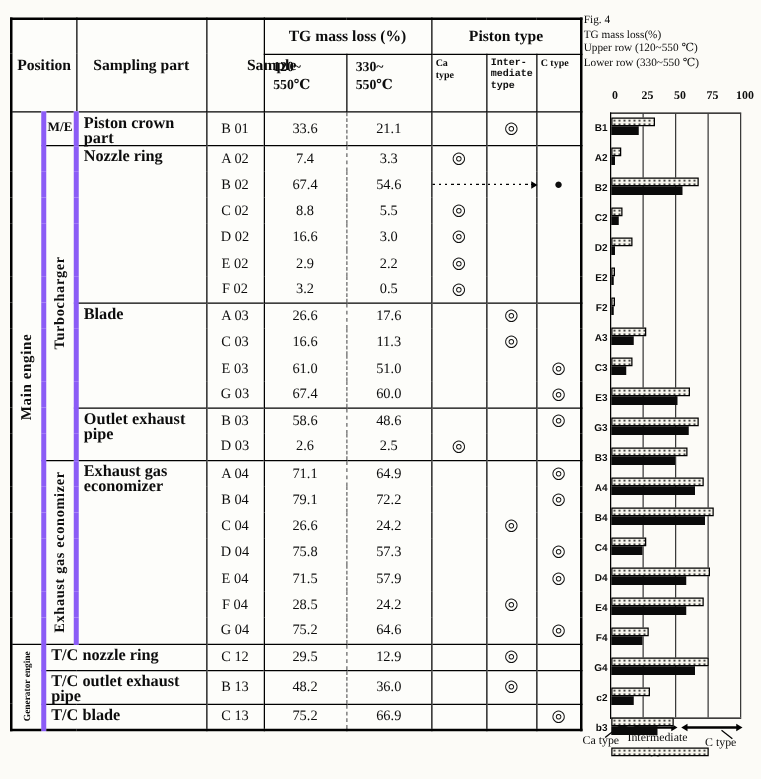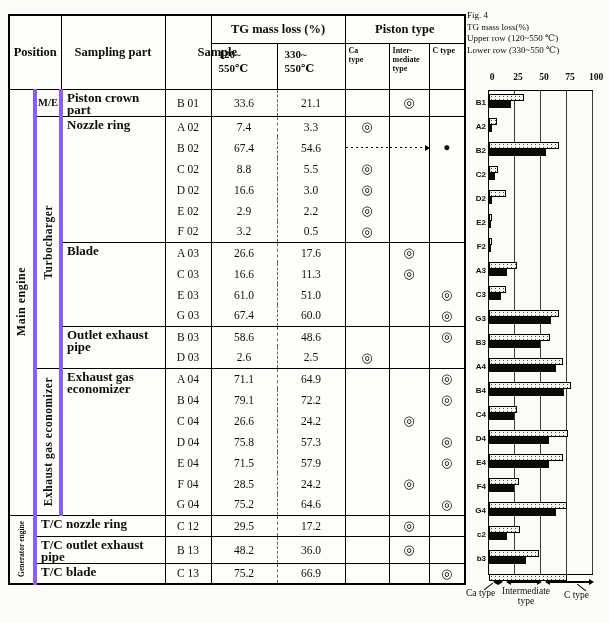--- a/index.html
+++ b/index.html
@@ -97,21 +97,21 @@
         <th class="h-main" colspan="2" style="white-space: pre-line; margin-left: 31px;">TG mass loss (%)</th>
         <th class="h-main" colspan="3" style="white-space: pre-line;">Piston type</th>
       </tr>
       <tr class="hr2">
         <th class="h-tgsub first" style="white-space: pre-line;">120~
 550℃</th>
         <th class="h-tgsub" style="white-space: pre-line;">330~
 550℃</th>
         <th class="h-ressub" style="white-space: pre-line;">Ca
 type</th>
-        <th class="h-ressub" style="white-space: pre-line;">Inter-
+        <th class="h-ressub" style="white-space: pre-line; font-family: Liberation Mono, monospace;">Inter-
 mediate
 type</th>
         <th class="h-ressub" style="white-space: pre-line;">C type</th>
       </tr>
     </thead>
     <tbody>
         <tr>
           <td class="c-pos" rowspan="20">
             <div class="vert big">Main engine</div>
           </td>
@@ -288,21 +288,21 @@
           <td class="c-res"></td>
           <td class="c-res"><span class="ring">◎</span></td>
         </tr>
         <tr class="sep">
           <td class="c-pos" rowspan="3">
             <div class="vert small">Generator engine</div>
           </td>
           <td class="c-part" rowspan="1" colspan="2">T/C nozzle ring</td>
           <td class="c-sample">C 12</td>
           <td class="c-tg">29.5</td>
-          <td class="c-tg c-tg2">17.2</td>
+          <td class="c-tg c-tg2">12.9</td>
           <td class="c-res"></td>
           <td class="c-res"><span class="ring">◎</span></td>
           <td class="c-res"></td>
         </tr>
         <tr class="sep">
           <td class="c-part" rowspan="1" colspan="2">T/C outlet exhaust pipe</td>
           <td class="c-sample">B 13</td>
           <td class="c-tg">48.2</td>
           <td class="c-tg c-tg2">36.0</td>
           <td class="c-res"></td>
@@ -379,20 +379,25 @@
           <span class="blabel">A3</span>
           <div class="bar-upper" style="width: 27.664px;"></div>
           <div class="bar-lower" style="width: 18.304px;"></div>
         </div>
         <div class="bargroup">
           <span class="blabel">C3</span>
           <div class="bar-upper" style="width: 17.264px;"></div>
           <div class="bar-lower" style="width: 11.752px;"></div>
         </div>
         <div class="bargroup">
+          <span class="blabel">E3</span>
+          <div class="bar-upper" style="width: 63.44px;"></div>
+          <div class="bar-lower" style="width: 53.04px;"></div>
+        </div>
+        <div class="bargroup">
           <span class="blabel">G3</span>
           <div class="bar-upper" style="width: 70.096px;"></div>
           <div class="bar-lower" style="width: 62.4px;"></div>
         </div>
         <div class="bargroup">
           <span class="blabel">B3</span>
           <div class="bar-upper" style="width: 60.944px;"></div>
           <div class="bar-lower" style="width: 50.544px;"></div>
         </div>
         <div class="bargroup">

